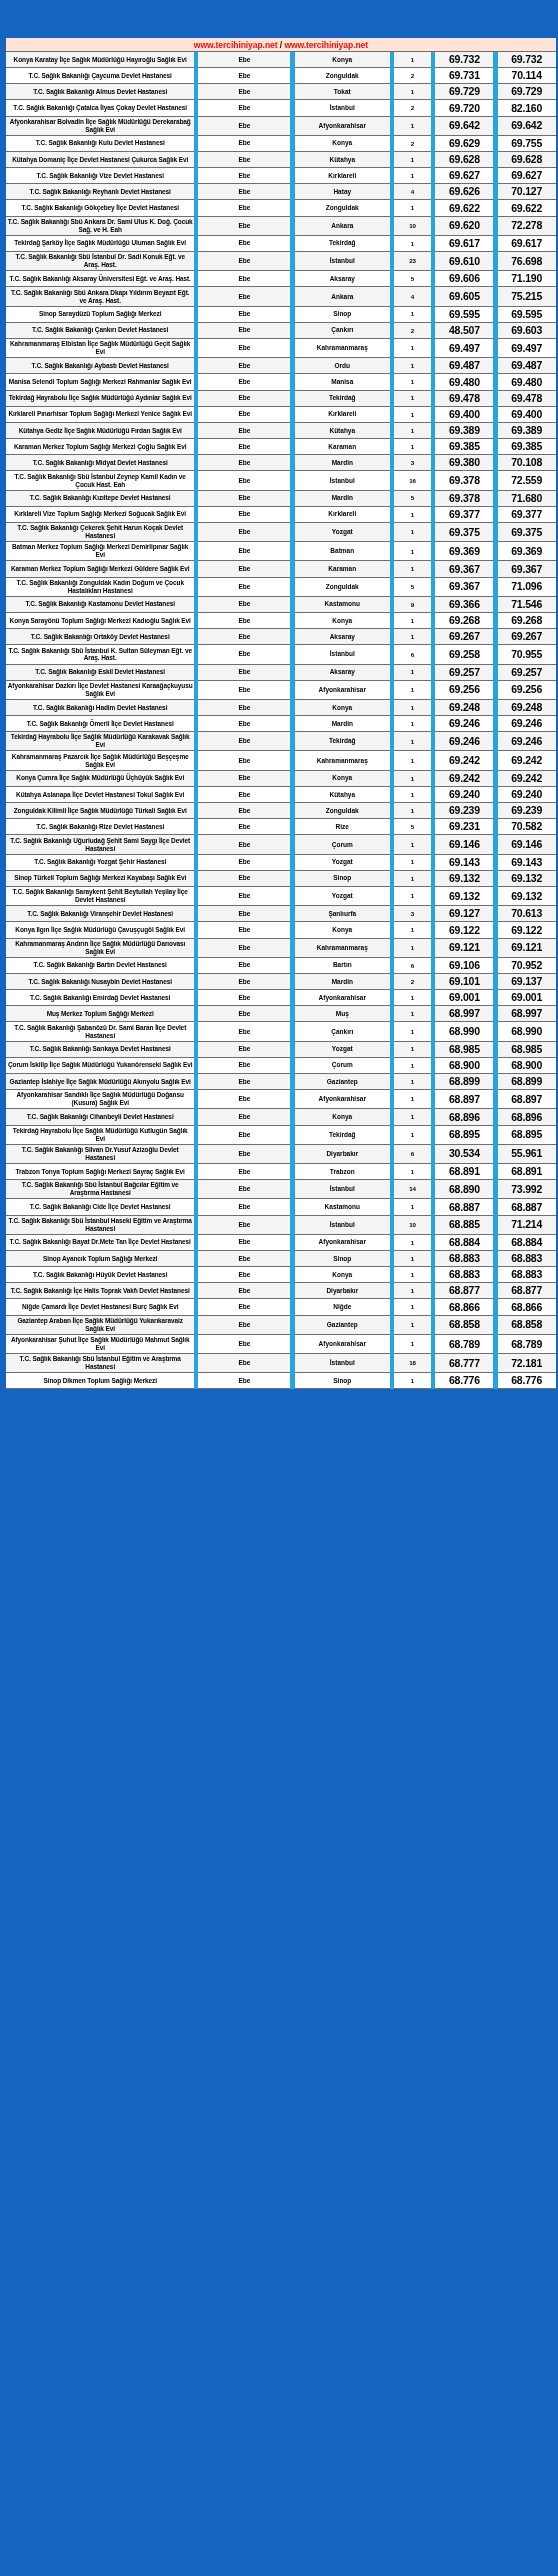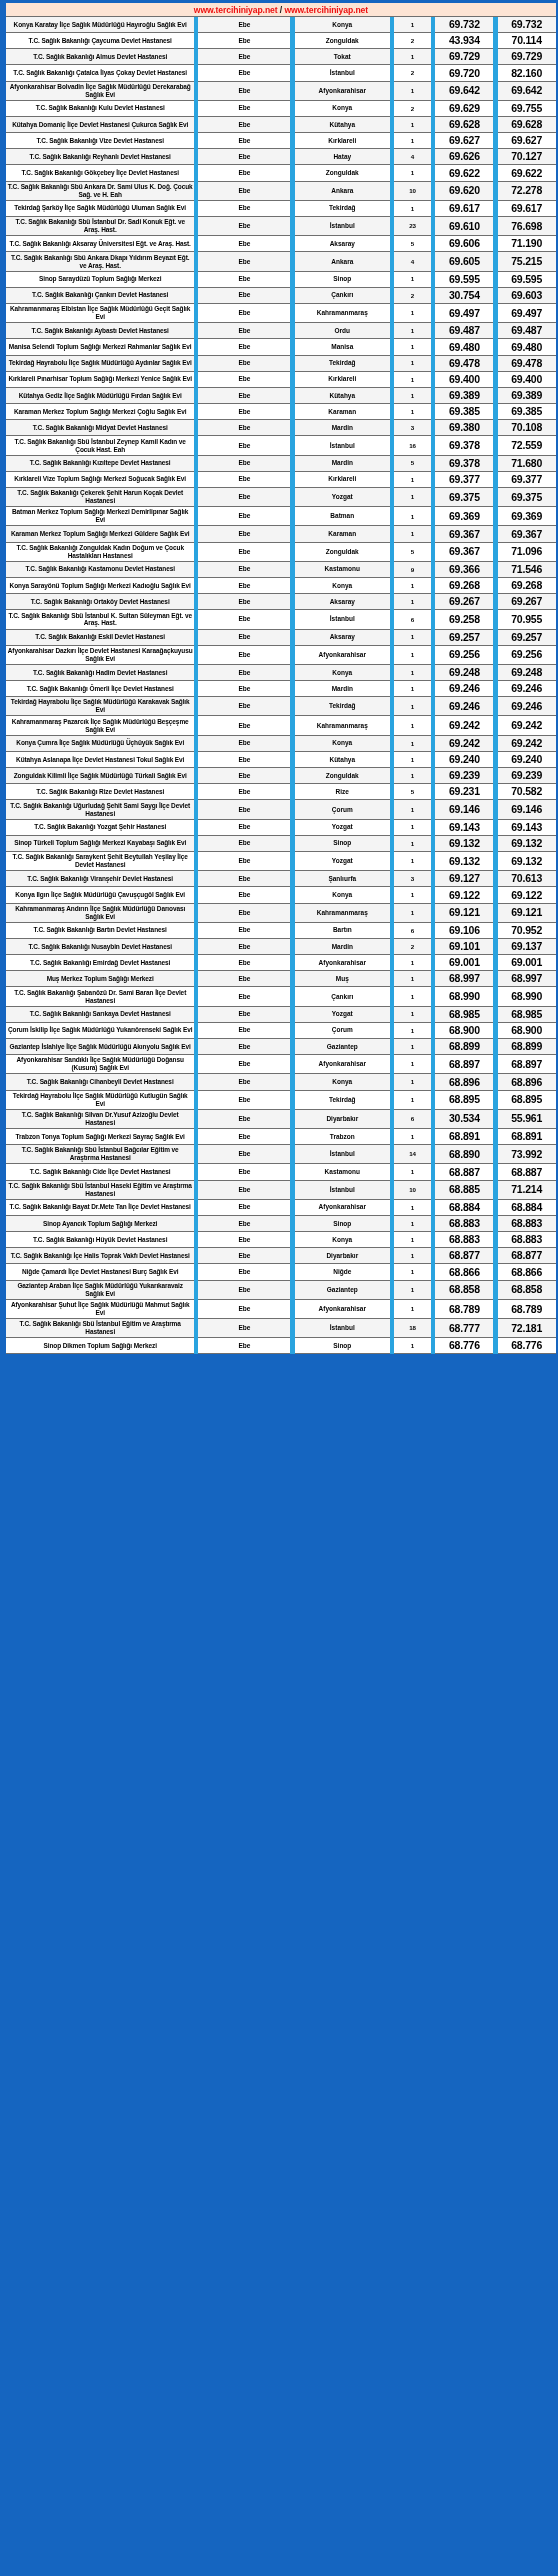--- a/index.html
+++ b/index.html
@@ -14,20 +14,21 @@
     box-sizing:border-box;
     padding:0 6.2px 0 6.2px;
     background:#1565c0;
   }
   table.grid{
     width:546px;
     border-collapse:separate;
     border-spacing:0;
     table-layout:fixed;
     background:#ffffff;
+    margin-top:35px;
   }
   table.grid td{
     vertical-align:middle;
     border-bottom:0.6px solid #6f6f6f;
     padding:1.2px 1.2px;
     box-sizing:border-box;
     overflow:hidden;
   }
   
   col.c-kurum{width:188px;}
@@ -130,21 +131,21 @@
         </tr>
         <tr class="even">
           <td class="cell kurum">T.C. Sağlık Bakanlığı Çaycuma Devlet Hastanesi</td>
           <td class="sep"></td>
           <td class="cell unvan">Ebe</td>
           <td class="sep"></td>
           <td class="cell il">Zonguldak</td>
           <td class="sep"></td>
           <td class="cell kont">2</td>
           <td class="sep"></td>
-          <td class="cell puan">43.934</td>
+          <td class="cell puan">69.731</td>
           <td class="sep"></td>
           <td class="cell puan">70.114</td>
         </tr>
         <tr class="odd">
           <td class="cell kurum">T.C. Sağlık Bakanlığı Almus Devlet Hastanesi</td>
           <td class="sep"></td>
           <td class="cell unvan">Ebe</td>
           <td class="sep"></td>
           <td class="cell il">Tokat</td>
           <td class="sep"></td>
@@ -325,21 +326,21 @@
         </tr>
         <tr class="odd">
           <td class="cell kurum">T.C. Sağlık Bakanlığı Çankırı Devlet Hastanesi</td>
           <td class="sep"></td>
           <td class="cell unvan">Ebe</td>
           <td class="sep"></td>
           <td class="cell il">Çankırı</td>
           <td class="sep"></td>
           <td class="cell kont">2</td>
           <td class="sep"></td>
-          <td class="cell puan">30.754</td>
+          <td class="cell puan">48.507</td>
           <td class="sep"></td>
           <td class="cell puan">69.603</td>
         </tr>
         <tr class="even">
           <td class="cell kurum">Kahramanmaraş Elbistan İlçe Sağlık Müdürlüğü Geçit Sağlık Evi</td>
           <td class="sep"></td>
           <td class="cell unvan">Ebe</td>
           <td class="sep"></td>
           <td class="cell il">Kahramanmaraş</td>
           <td class="sep"></td>

